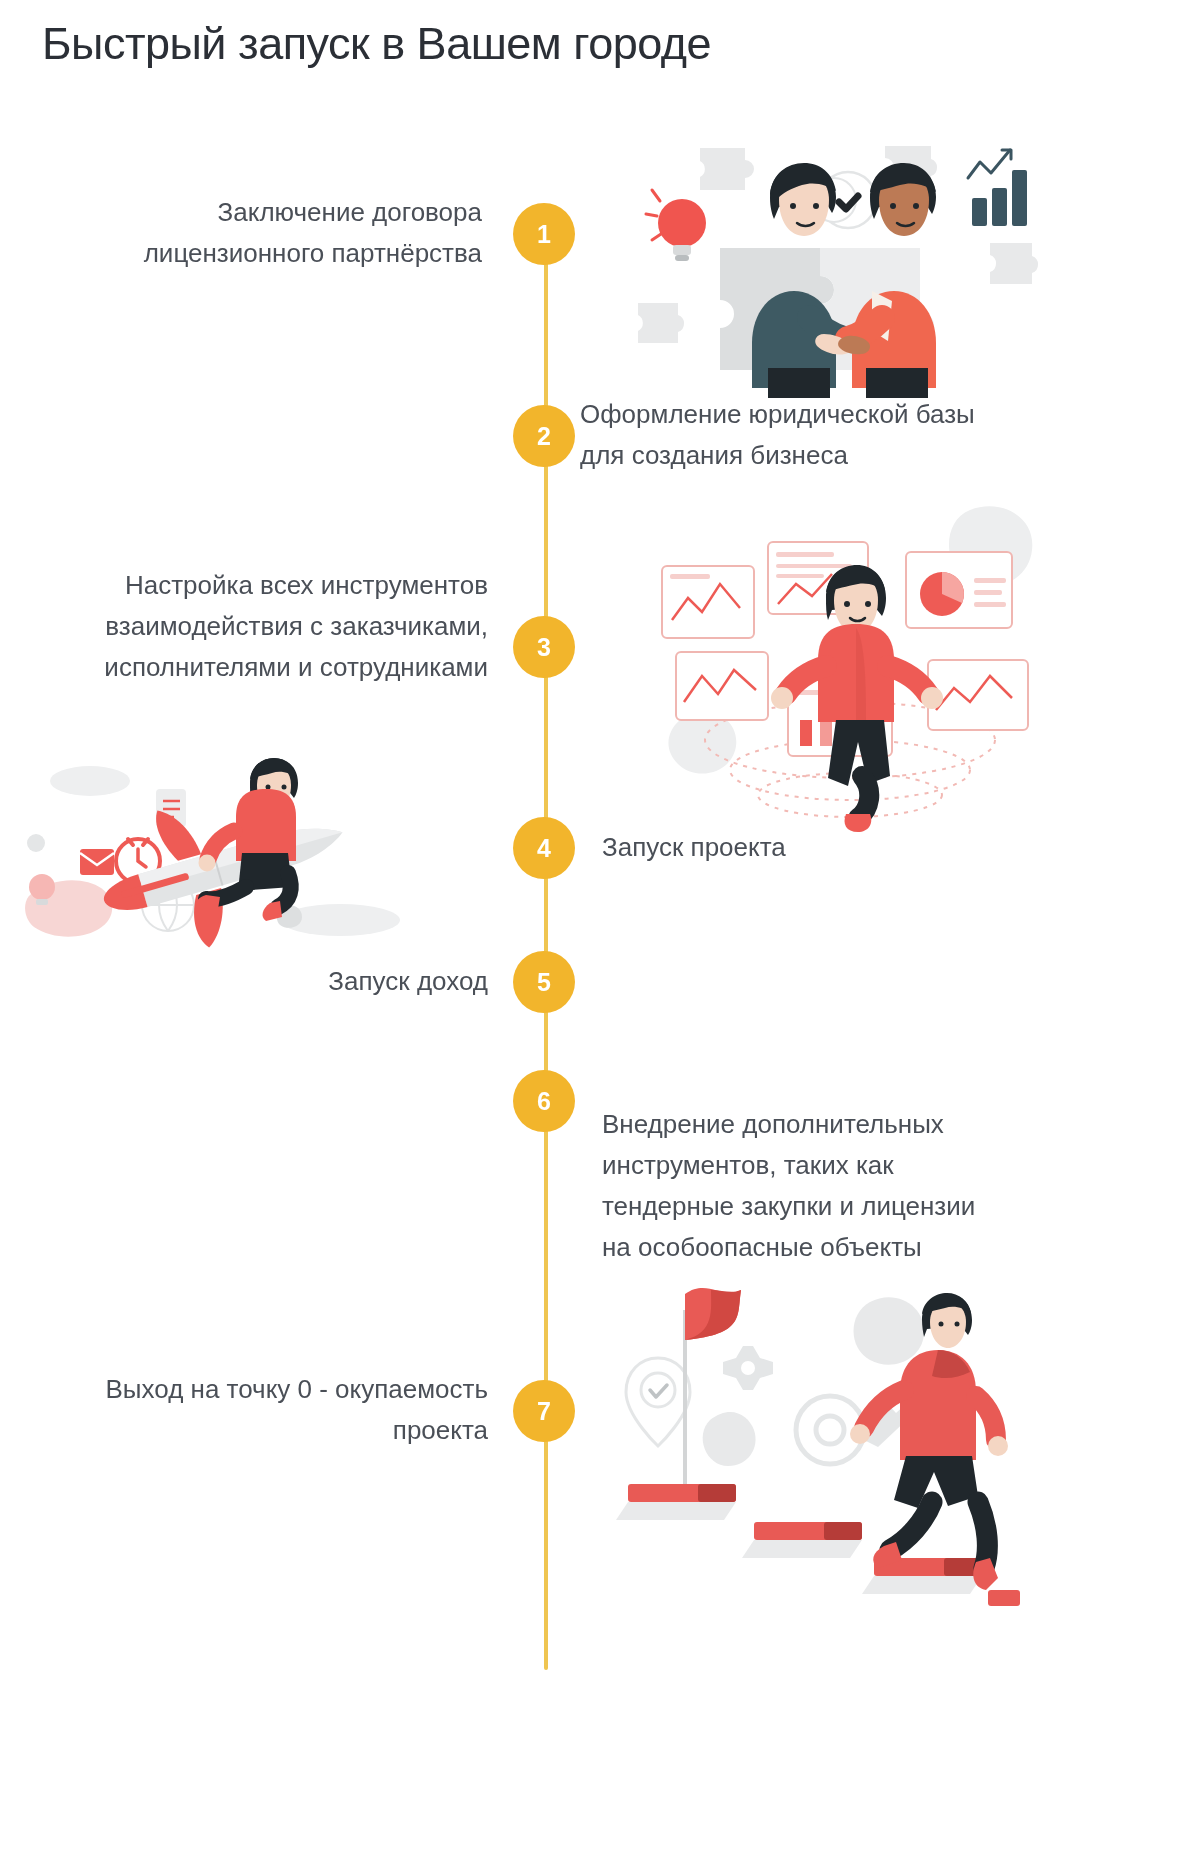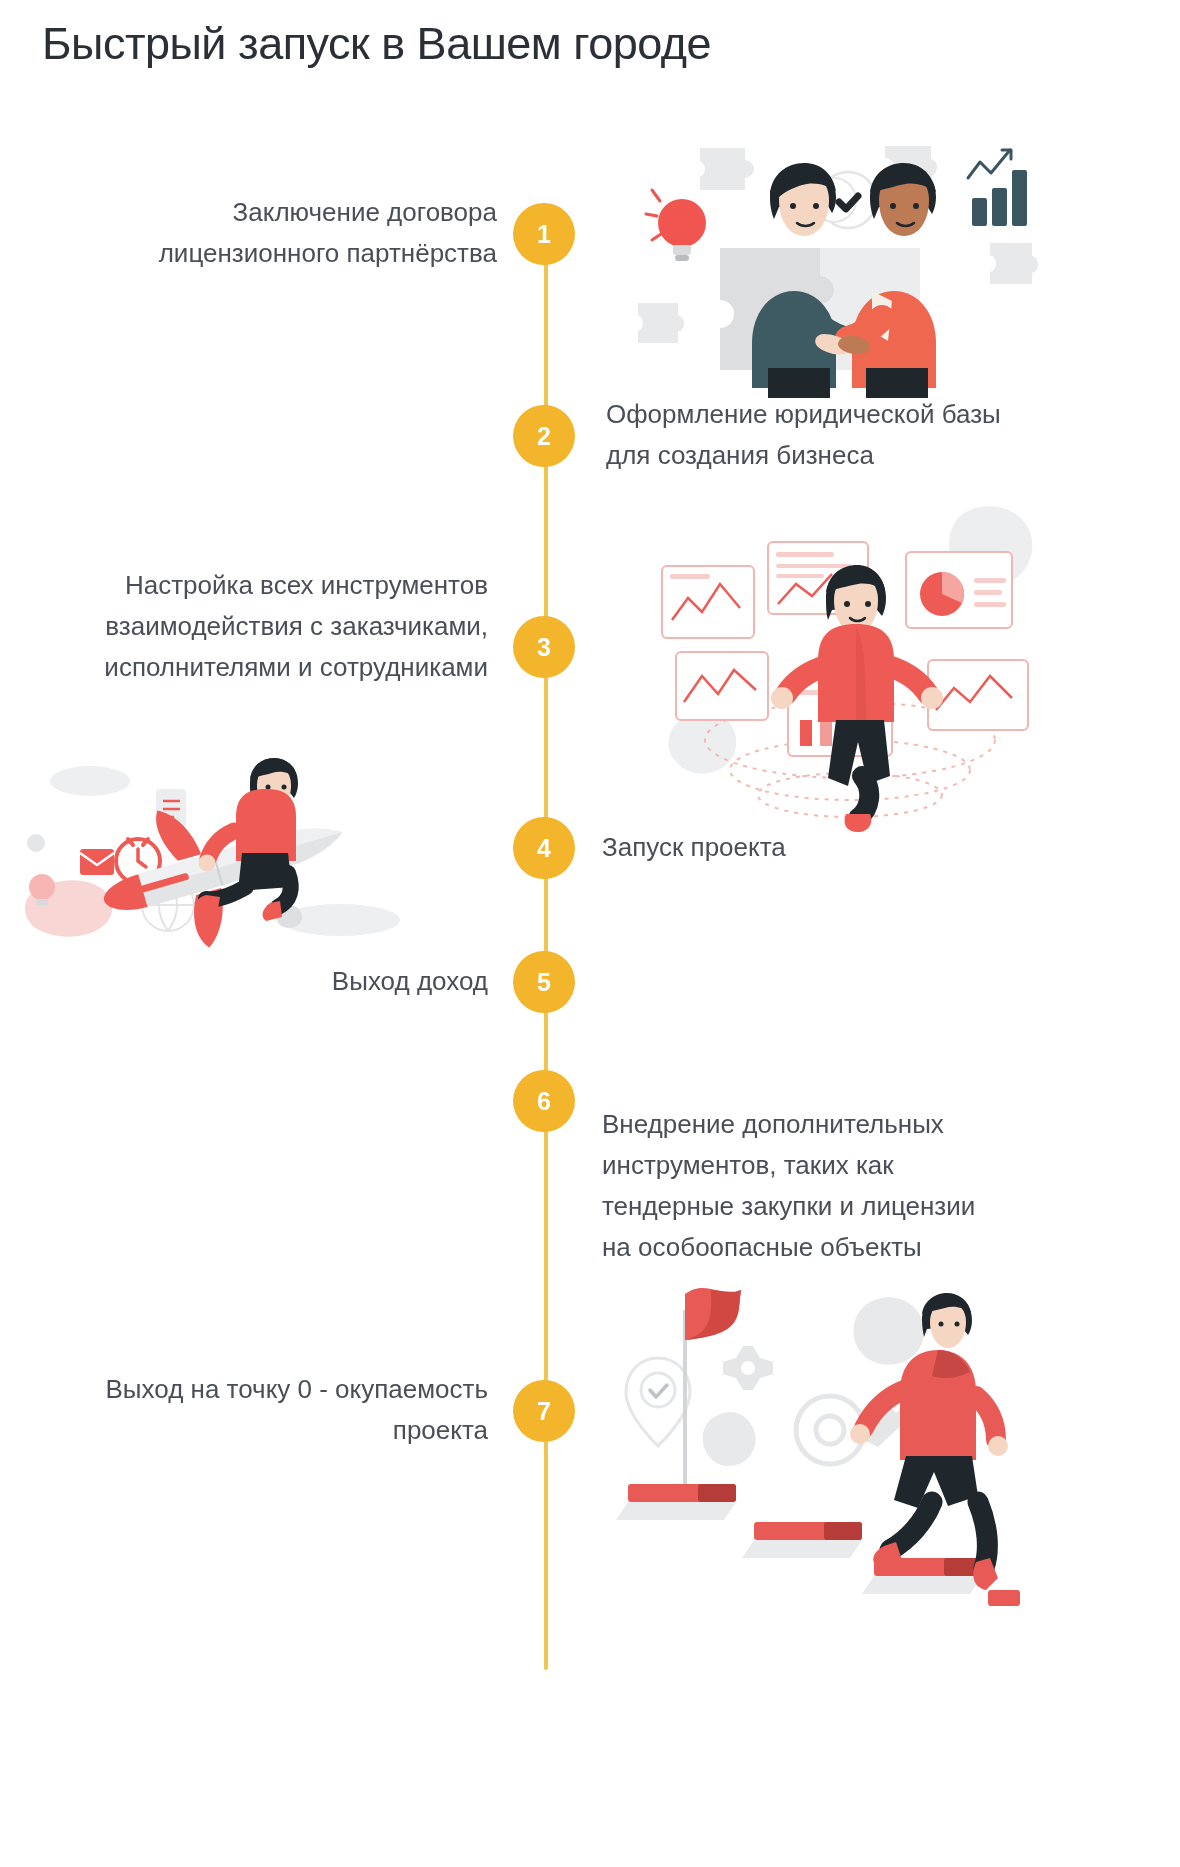--- a/index.html
+++ b/index.html
@@ -324,41 +324,41 @@
     <path d="M392 252c-8 20-24 38-42 48" stroke="#20272C" stroke-width="21" fill="none" stroke-linecap="round"></path>
     <path d="M438 252c10 24 12 48 6 66" stroke="#20272C" stroke-width="21" fill="none" stroke-linecap="round"></path>
     <path d="M344 296c-12 6-14 16-6 22l24-8-6-18z" fill="#E85A55"></path>
     <path d="M436 312c-6 14-2 26 10 28l12-12-8-20z" fill="#E85A55"></path>
   </svg>
 </div>
 
 <div class="step-badge" style="left:513px; top:203px;">
   <span>1</span>
 </div>
-<div class="step-text left" style="left:54px; top:192px; width:443px;">Заключение договора лицензионного партнёрства</div>
+<div class="step-text left" style="left:39px; top:192px; width:443px;">Заключение договора лицензионного партнёрства</div>
 
 <div class="step-badge" style="left:513px; top:405px;">
   <span>2</span>
 </div>
-<div class="step-text right" style="left:606px; top:394px; width:430px;">Оформление юридической базы для создания бизнеса</div>
+<div class="step-text right" style="left:580px; top:394px; width:430px;">Оформление юридической базы для создания бизнеса</div>
 
 <div class="step-badge" style="left:513px; top:616px;">
   <span>3</span>
 </div>
 <div class="step-text left" style="left:25px; top:565px; width:463px;text-align:right;">Настройка всех инструментов взаимодействия с заказчиками, исполнителями и сотрудниками</div>
 
 <div class="step-badge" style="left:513px; top:817px;">
   <span>4</span>
 </div>
 <div class="step-text right" style="left:602px; top:827px; width:400px;">Запуск проекта</div>
 
 <div class="step-badge" style="left:513px; top:951px;">
   <span>5</span>
 </div>
-<div class="step-text left" style="left:88px; top:961px; width:400px;">Выход доход</div>
+<div class="step-text left" style="left:88px; top:961px; width:400px;">Запуск доход</div>
 
 <div class="step-badge" style="left:513px; top:1070px;">
   <span>6</span>
 </div>
 <div class="step-text right" style="left:602px; top:1063px; width:390px;margin-top:41px;">Внедрение дополнительных инструментов, таких как тендерные закупки и лицензии на особоопасные объекты</div>
 
 <div class="step-badge" style="left:513px; top:1380px;">
   <span>7</span>
 </div>
 <div class="step-text left" style="left:100px; top:1369px; width:388px;text-align:right;">Выход на точку 0 - окупаемость проекта</div>

